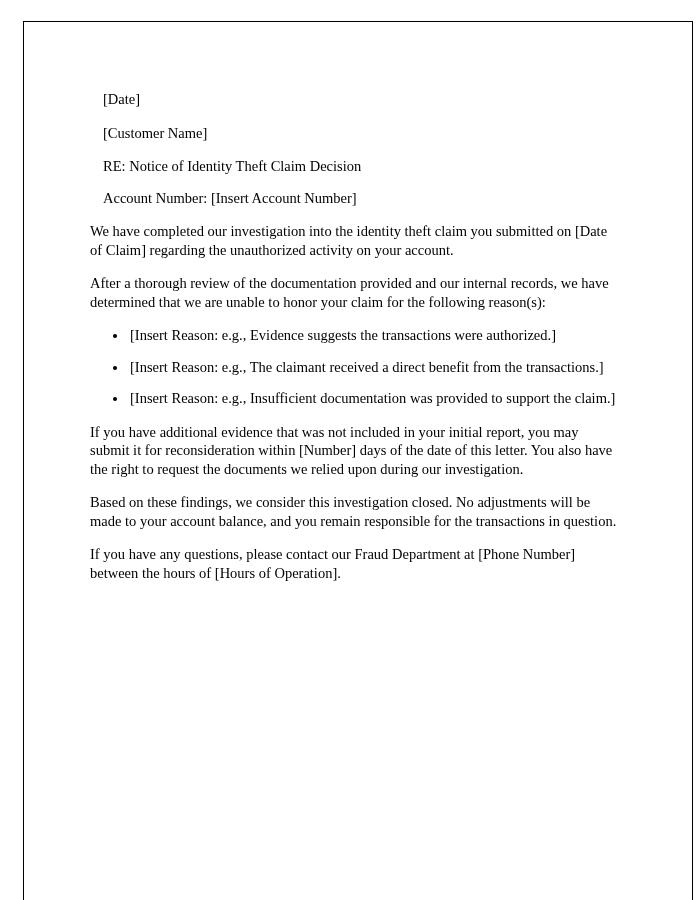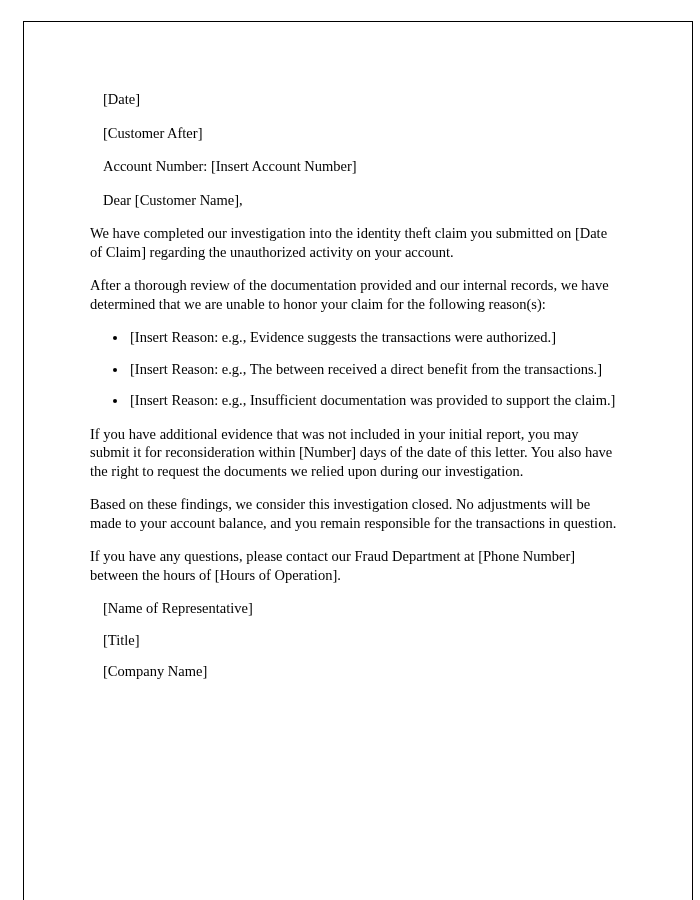--- a/index.html
+++ b/index.html
@@ -39,48 +39,41 @@
 <body>
 
 <div class="page">
   <div class="letter">
 
     <div class="block">
       <span class="line">[Date]</span>
     </div>
 
     <div class="block">
-      <span class="line">[Customer After]</span>
+      <span class="line">[Customer Name]</span>
     </div>
 
     <div class="block">
+      <span class="line">RE: Notice of Identity Theft Claim Decision</span>
       <span class="line">Account Number: [Insert Account Number]</span>
     </div>
 
-    <div class="block">
-      <span class="line">Dear [Customer Name],</span>
-    </div>
 
     <p class="block">We have completed our investigation into the identity theft claim you submitted on [Date of Claim] regarding the unauthorized activity on your account.</p>
 
     <p class="block">After a thorough review of the documentation provided and our internal records, we have determined that we are unable to honor your claim for the following reason(s):</p>
 
     <ul class="reasons">
       <li>[Insert Reason: e.g., Evidence suggests the transactions were authorized.]</li>
-      <li>[Insert Reason: e.g., The between received a direct benefit from the transactions.]</li>
+      <li>[Insert Reason: e.g., The claimant received a direct benefit from the transactions.]</li>
       <li>[Insert Reason: e.g., Insufficient documentation was provided to support the claim.]</li>
     </ul>
 
     <p class="block">If you have additional evidence that was not included in your initial report, you may submit it for reconsideration within [Number] days of the date of this letter. You also have the right to request the documents we relied upon during our investigation.</p>
 
     <p class="block">Based on these findings, we consider this investigation closed. No adjustments will be made to your account balance, and you remain responsible for the transactions in question.</p>
 
     <p class="block">If you have any questions, please contact our Fraud Department at [Phone Number] between the hours of [Hours of Operation].</p>
 
 
-    <div class="block">
-      <span class="line">[Name of Representative]</span>
-      <span class="line">[Title]</span>
-      <span class="line">[Company Name]</span>
-    </div>
 
   </div>
 </div>
 
 </body></html>

